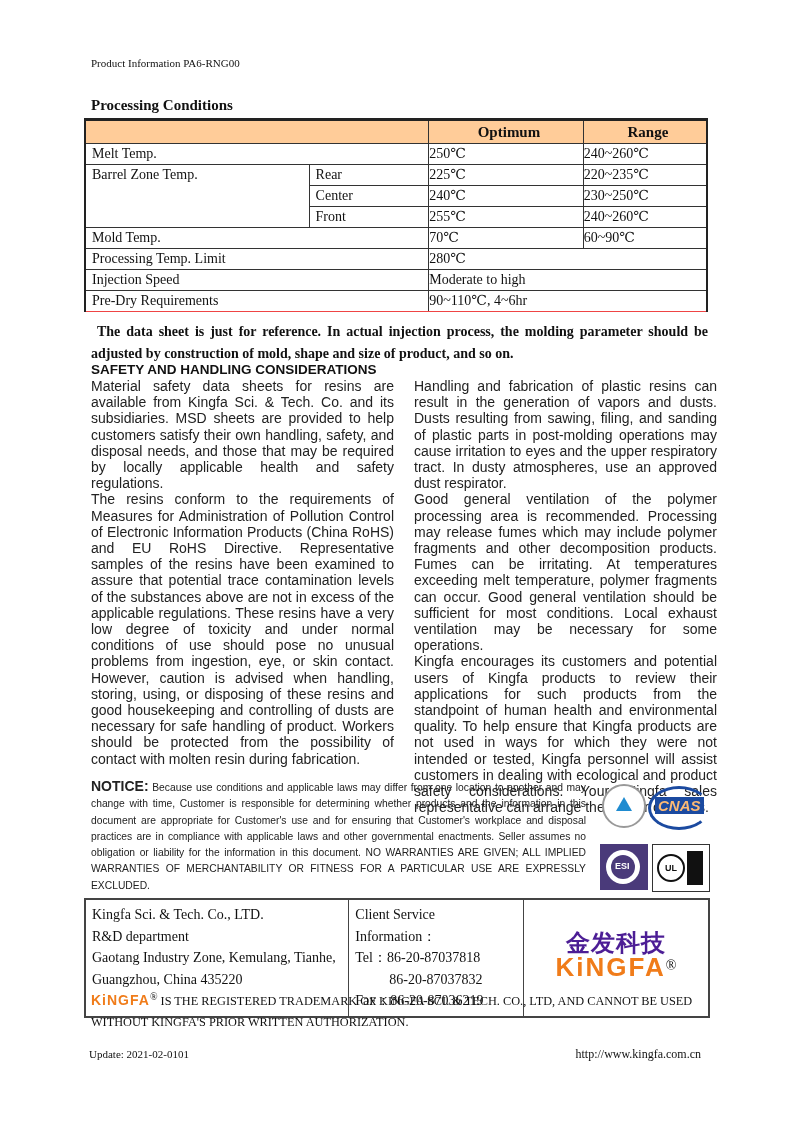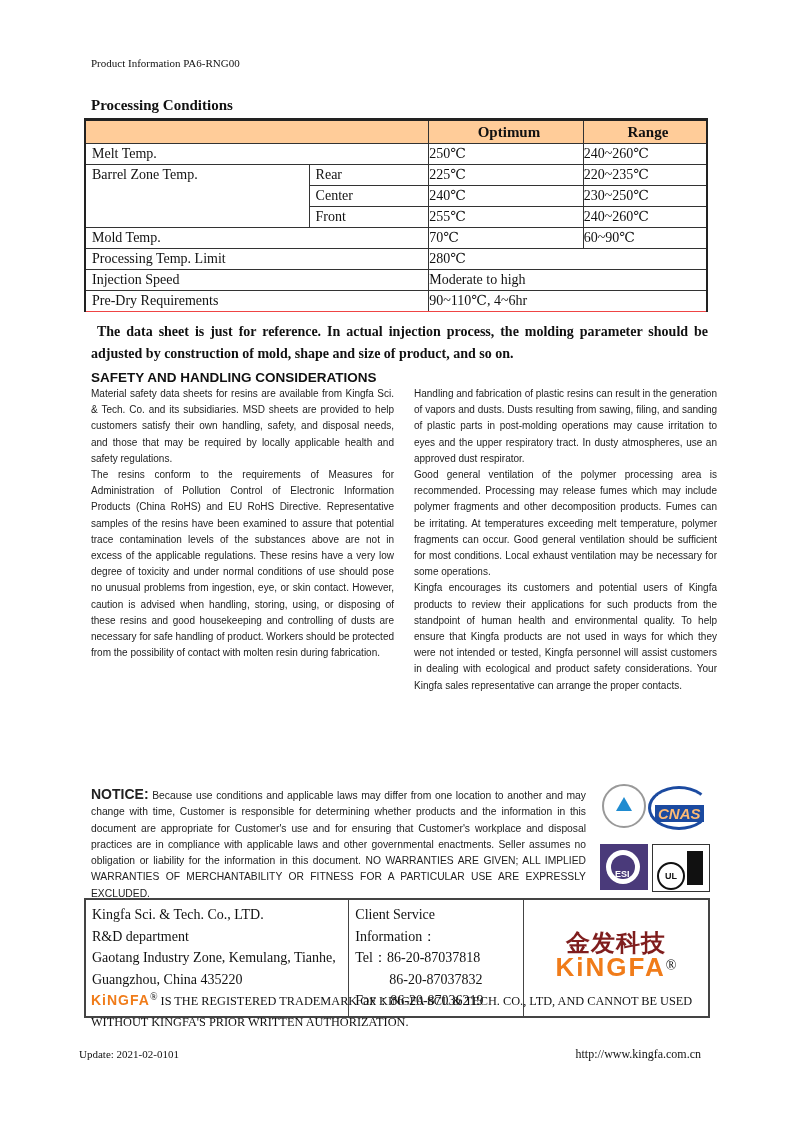--- a/index.html
+++ b/index.html
@@ -1,33 +1,33 @@
 <!DOCTYPE html>
 <html><head>
 <meta charset="utf-8">
 <style>
   html, body { margin:0; padding:0; background:#ffffff; }
   body { width:800px; height:1131px; position:relative; overflow:hidden; color:#111; }
   .serif { font-family:"Liberation Serif", "DejaVu Serif", serif; }
-  .sans { font-family:"Liberation Sans", "DejaVu Sans", sans-serif;margin-top:8px; }
+  .sans { font-family:"Liberation Sans", "DejaVu Sans", sans-serif; }
 
   .header-line { position:absolute; left:91px; top:57px; font-size:11px; }
   .section-title { position:absolute; left:91px; top:97px; font-size:15px; font-weight:bold; }
 
   table.proc { position:absolute; left:84px; top:118px; width:624px; border-collapse:collapse; font-size:14px; }
   table.proc td { border:1px solid #333; height:20px; padding:0 0 0 6px; line-height:20px; }
   table.proc tr.hdr td { background:#ffcc99; font-weight:bold; font-size:15px; text-align:center; height:22px; border-top:3px solid #222; }
   table.proc td.c { text-align:left; padding:0; }
   table.proc tr.last td { border-bottom:1px solid #ef4444; }
   table.proc { border-left:2px solid #222; border-right:2px solid #222; }
 
   .note { position:absolute; left:91px; top:321px; width:617px; font-size:14px; font-weight:bold; line-height:22px; text-align:justify; text-indent:6px; }
   .safety-title { position:absolute; left:91px; top:362px; font-size:13.5px; font-weight:bold; }
 
-  .col { position:absolute; top:378px; width:303px; font-size:10px; line-height:16.2px; text-align:justify; color:#222; }
+  .col { position:absolute; top:378px; width:303px; font-size:14px; line-height:16.2px; text-align:justify; color:#222; }
   .col p { margin:0; }
   .col.left { left:91px; }
   .col.right { left:414px; }
 
   .notice { position:absolute; left:91px; top:778px; width:495px; font-size:10.3px; line-height:16.3px; text-align:justify; color:#222; }
   .notice b { font-size:14px; }
 
   .certs { position:absolute; left:598px; top:782px; width:112px; height:108px; }
   .cert { position:absolute; }
   .tuv { left:4px; top:2px; width:40px; height:40px; border-radius:50%; border:2px solid #999; background:#fff; }
@@ -39,29 +39,29 @@
   .esi .c1 { position:absolute; left:6px; top:6px; width:34px; height:34px; border-radius:50%; background:#fff; }
   .esi .c2 { position:absolute; left:11px; top:11px; width:24px; height:24px; border-radius:50%; background:#4a3a7a; }
   .esi .t { position:absolute; left:15px; top:17px; font-size:9px; font-weight:bold; color:#fff; }
   .ul { left:54px; top:62px; width:56px; height:46px; border:1px solid #333; background:#fff; }
   .ul .o { position:absolute; left:4px; top:9px; width:24px; height:24px; border-radius:50%; border:2px solid #111; font-size:9px; font-weight:bold; text-align:center; line-height:24px; }
   .ul .k { position:absolute; left:34px; top:6px; width:16px; height:34px; background:#111; }
 
   table.contact { position:absolute; left:84px; top:898px; width:626px; border-collapse:collapse; font-size:14px; border:2px solid #444; }
   table.contact td { vertical-align:top; padding:4px 6px; line-height:21.5px; border:1px solid #444; }
   .logo-cell { text-align:center; vertical-align:middle !important; }
-  .logo-cn { color:#7f1d1d; font-size:24px; font-weight:bold; letter-spacing:1px; font-family:"DejaVu Sans", sans-serif; }
+  .logo-cn { color:#4c1d95; font-size:24px; font-weight:bold; letter-spacing:1px; font-family:"DejaVu Sans", sans-serif; }
   .logo-en { color:#f07c1a; font-size:26px; font-weight:bold; letter-spacing:2px; font-family:"Liberation Sans", sans-serif; }
   .reg { color:#111; font-size:14px; vertical-align:super; }
 
   .trademark { position:absolute; left:91px; top:986px; width:620px; font-size:12.3px; line-height:21px; }
   .trademark .tm-logo { color:#f07c1a; font-weight:bold; font-family:"Liberation Sans", sans-serif; font-size:14px; letter-spacing:1px; }
   .trademark sup { font-size:10px; }
 
-  .footer-left { position:absolute; left:79px; top:1048px; font-size:11px; }
+  .footer-left { position:absolute; left:89px; top:1048px; font-size:11px; }
   .footer-right { position:absolute; right:99px; top:1047px; font-size:12px; }
 </style>
 </head>
 <body>
 
 <div class="header-line serif">Product Information PA6-RNG00</div>
 <div class="section-title serif">Processing Conditions</div>
 
 <table class="proc serif">
   <colgroup>

